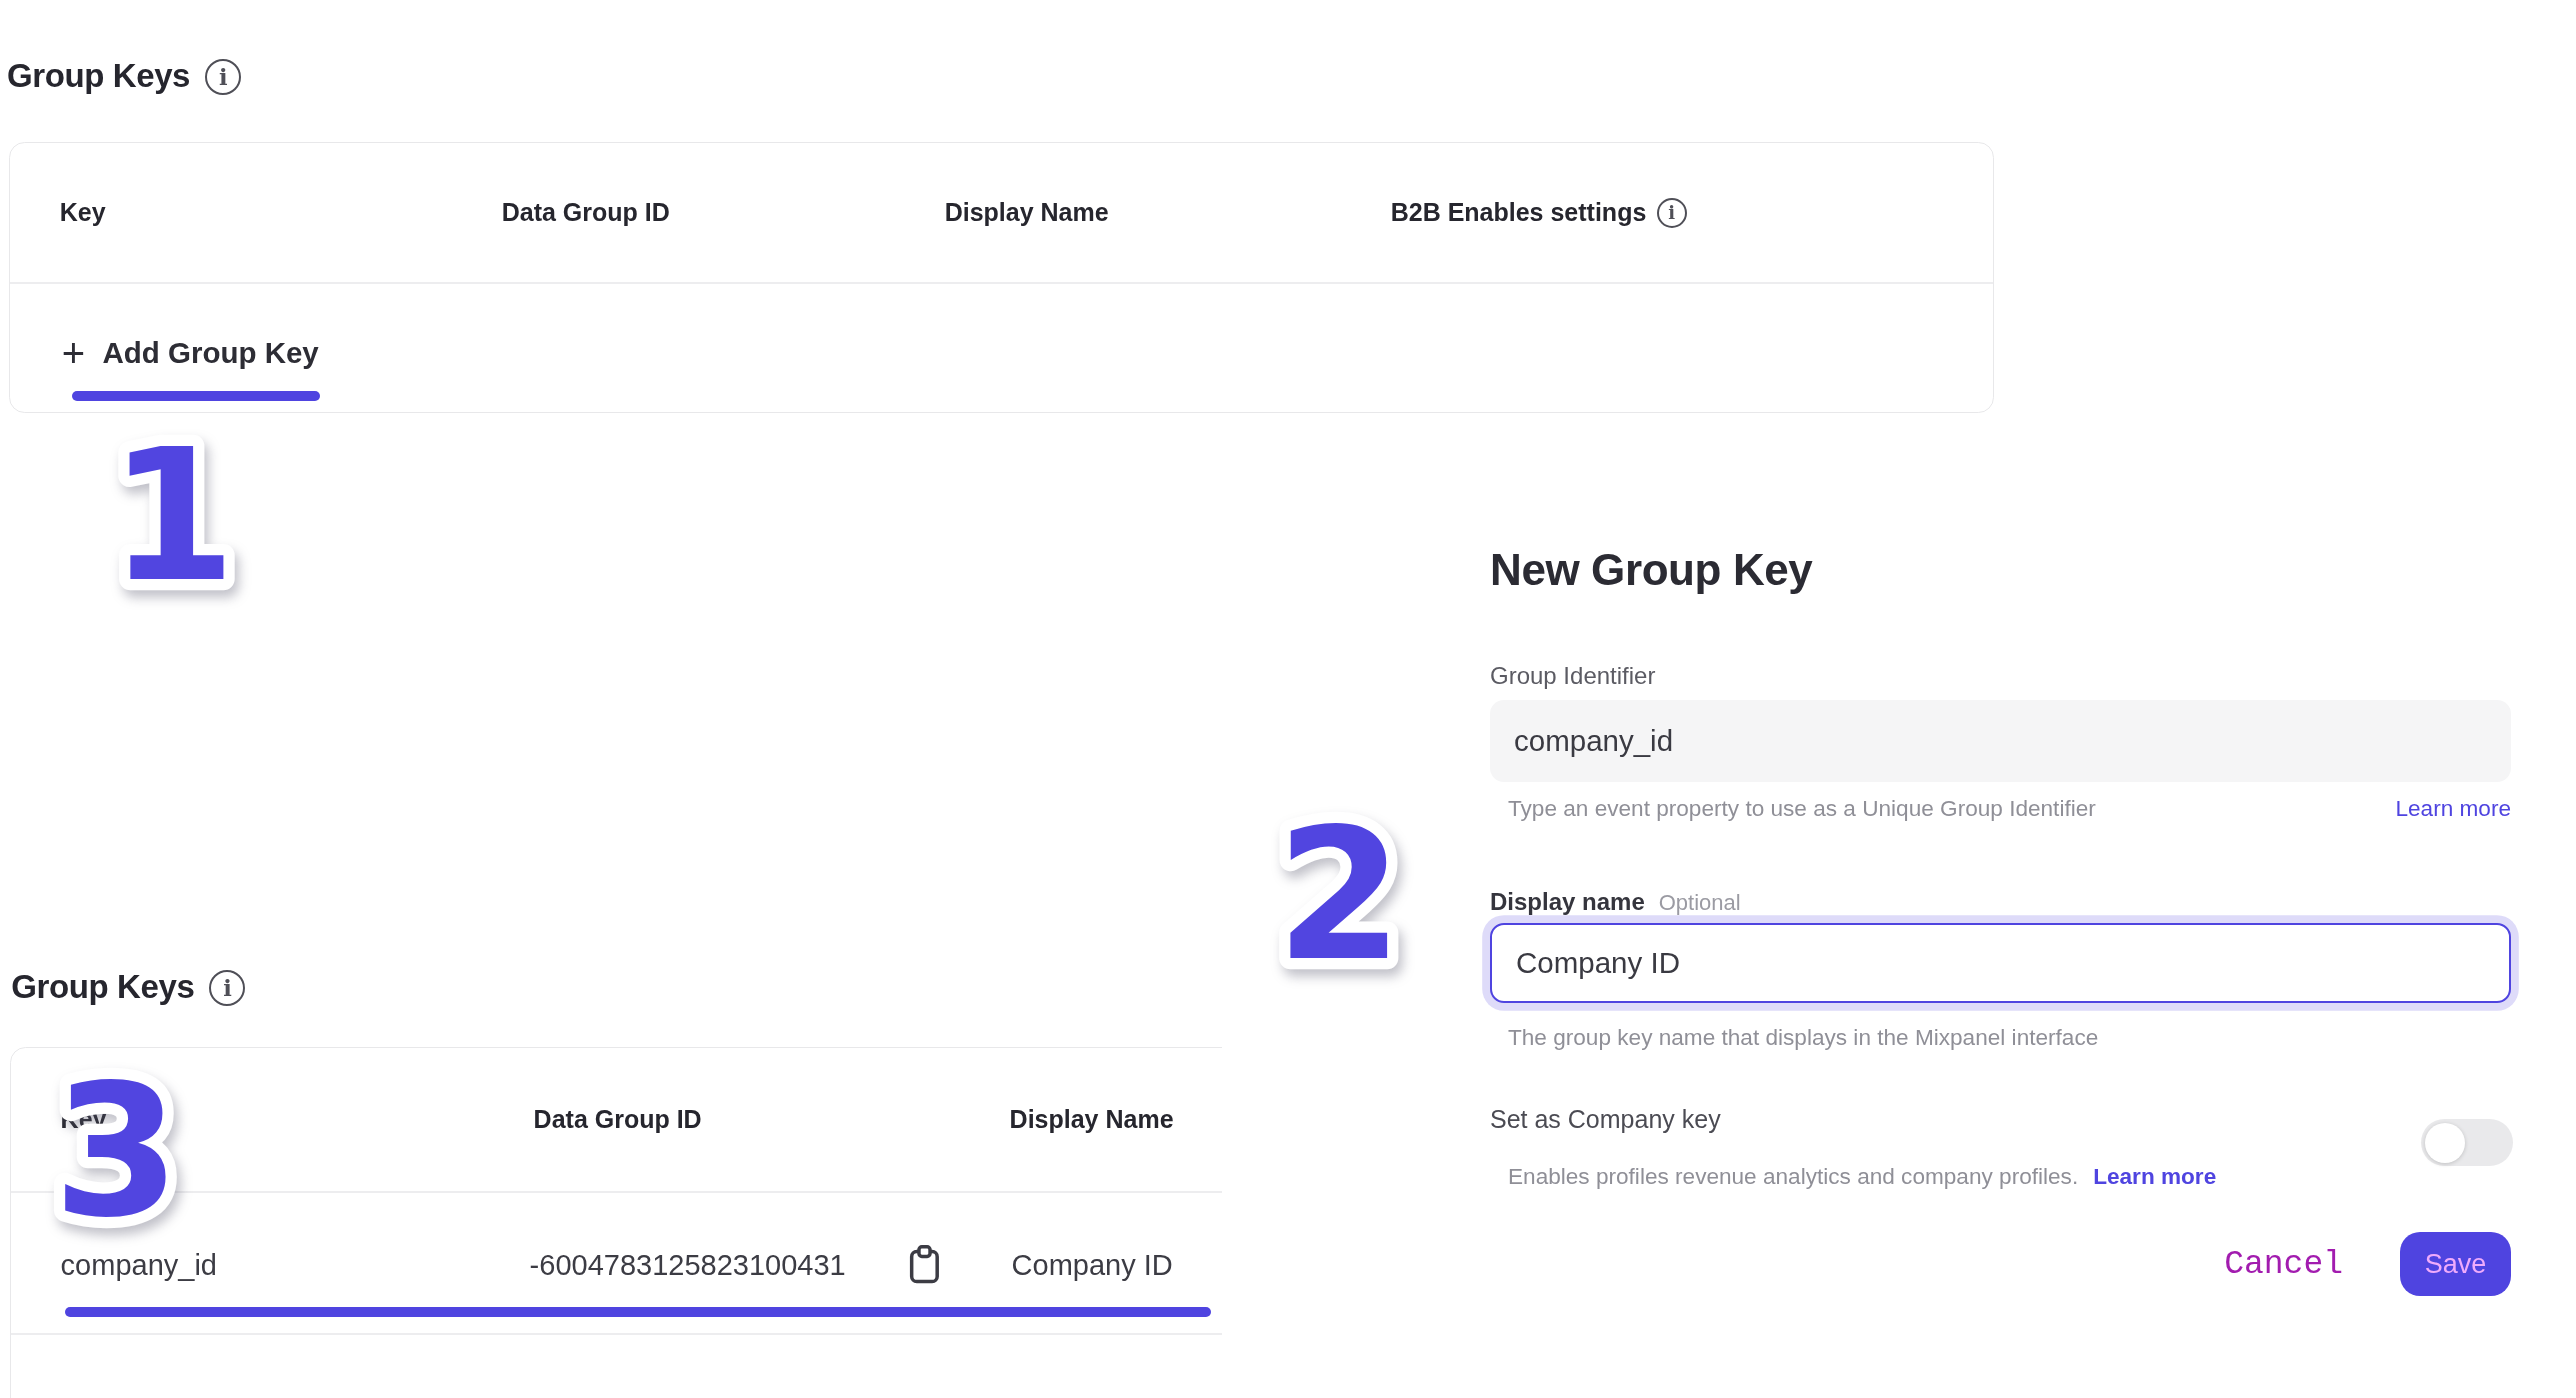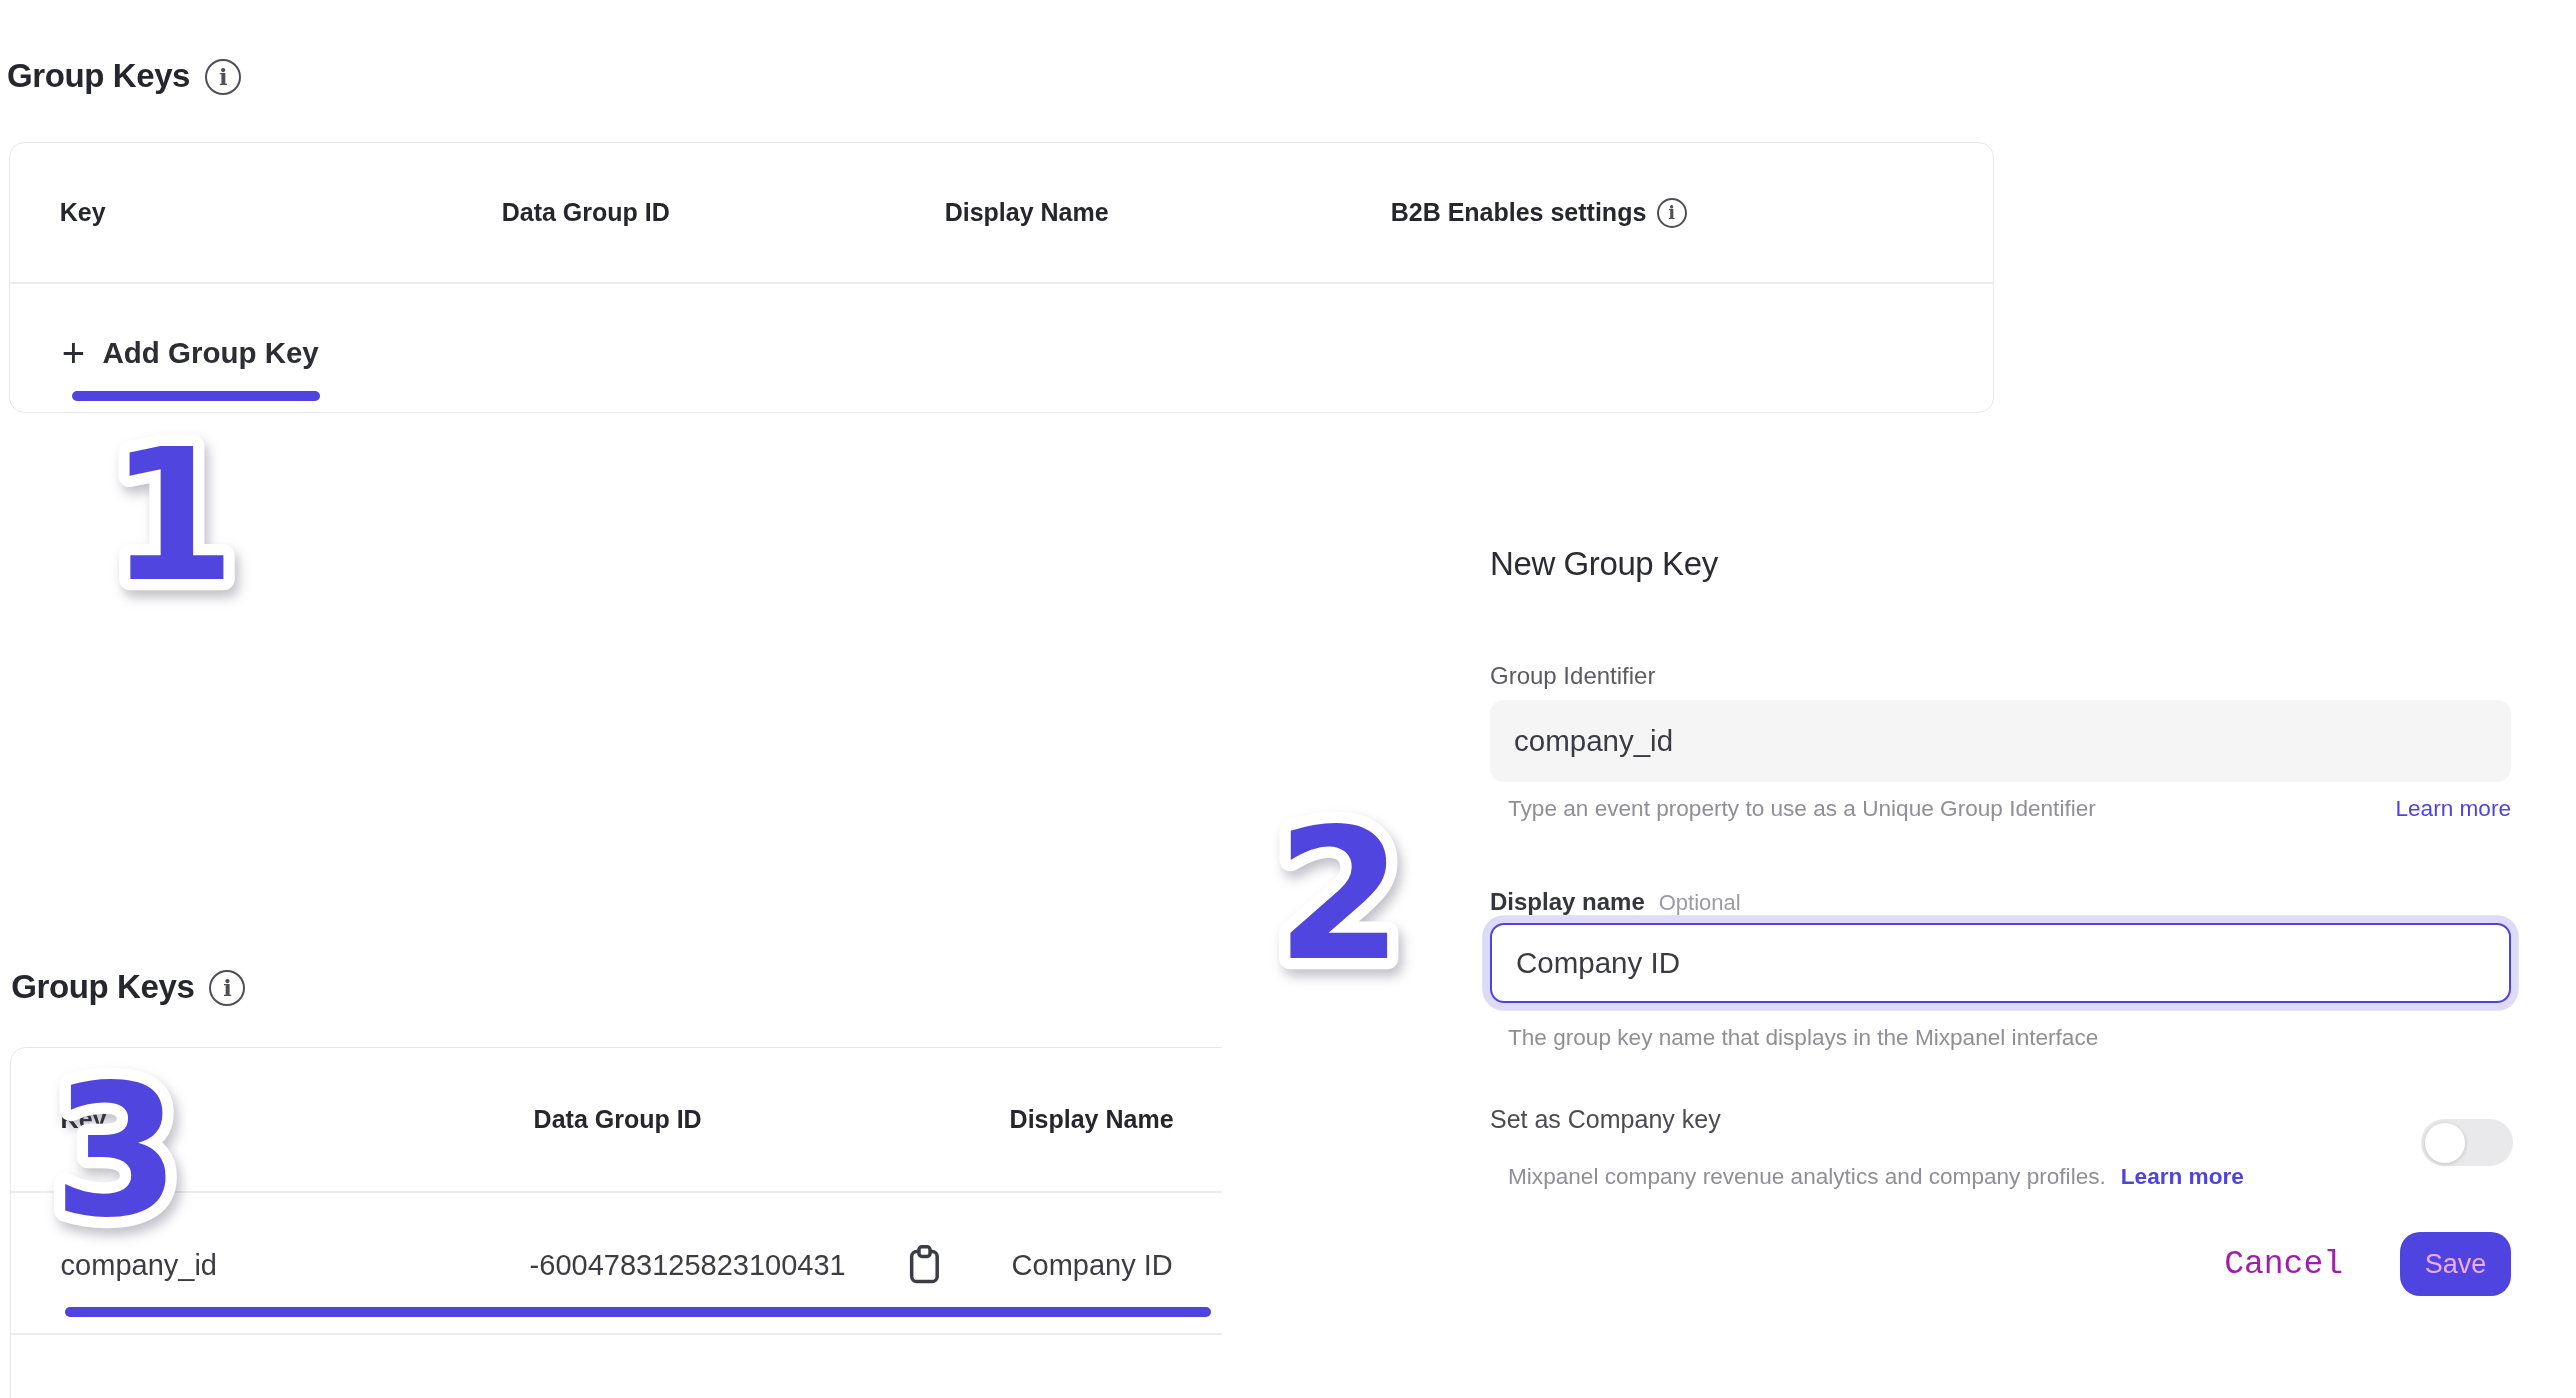--- a/index.html
+++ b/index.html
@@ -20,21 +20,21 @@
   .th { position:absolute; font-size:25px; font-weight:700; color:#26262e; white-space:nowrap; display:flex; align-items:center; gap:10.4px; }
   .cell { position:absolute; font-size:29px; font-weight:400; color:#3c3c44; white-space:nowrap; }
   .hdivider { position:absolute; height:1.7px; background:#ededef; }
   .accent-bar { position:absolute; height:9.6px; border-radius:5.2px; background:#4f44e0; }
 
   .add-btn { position:absolute; display:flex; align-items:center; gap:17.4px; cursor:pointer;
     font-size:29.5px; font-weight:600; color:#2d2d35; background:none; border:none; }
   .plus-glyph { font-size:40px; font-weight:300; line-height:0.8; color:#2d2d35; }
 
   
-  .form-title { font-size:33px; font-weight:400; color:#2b2b33; letter-spacing:-0.4px; }
+  .form-title { font-size:44px; font-weight:700; color:#2b2b33; letter-spacing:-0.4px; }
   .field-label { font-size:24px; font-weight:400; color:#5b5b63; }
   .field-label-strong { font-size:24px; font-weight:700; color:#35353d; }
   .optional { font-size:22px; font-weight:400; color:#9b9ba3; margin-left:14px; }
   .text-input { width:100%; height:100%; border:none; outline:none; background:#f5f5f6; border-radius:14px;
     font-family:"Liberation Sans","DejaVu Sans",sans-serif; font-size:29.5px; color:#3a3a42; padding:0 24px; }
   .text-input.focused { background:#fff; border:2.6px solid #4f44e0; box-shadow:0 0 0 7.8px #dedbf9; }
   .helper { font-size:22.6px; font-weight:400; color:#8f8f97;margin-left:18px; }
   .link { font-size:22.6px; font-weight:500; color:#4f44e0; cursor:pointer; text-decoration:none; }
   .link.bold { font-weight:700; }
   .toggle { width:92px; height:47px; border-radius:23.4px; background:#e9e9eb; position:relative; cursor:pointer; }
@@ -107,21 +107,21 @@
     <span class="field-label-strong">Display name</span>
     <span class="optional">Optional</span>
   </div>
   <div class="abs" style="left:1490px; top:923px; width:1021px; height:80px;">
     <input class="text-input focused" type="text" value="Company ID" style="">
   </div>
   <div class="abs helper" style="left:1490px; top:1025px;">The group key name that displays in the Mixpanel interface</div>
 
   <div class="abs" style="left:1490px; top:1105px; font-size:25px; font-weight:500; color:#4b4b53;">Set as Company key</div>
   <div class="abs helper" style="left:1490px; top:1164px;">
-    <span>Mixpanel company revenue analytics and company profiles.</span>
+    <span>Enables profiles revenue analytics and company profiles.</span>
     <a class="link bold" style="margin-left:8.7px;">Learn more</a>
   </div>
   <div class="abs toggle" style="left:2421px; top:1119px;">
     <div class="toggle-knob"></div>
   </div>
 
   <div class="abs" style="left:1490px; top:1232px; width:1021px; height:64px; display:flex; justify-content:flex-end; align-items:center; gap:57px;">
     <button class="btn-cancel">Cancel</button>
     <button class="btn-save">Save</button>
   </div>

